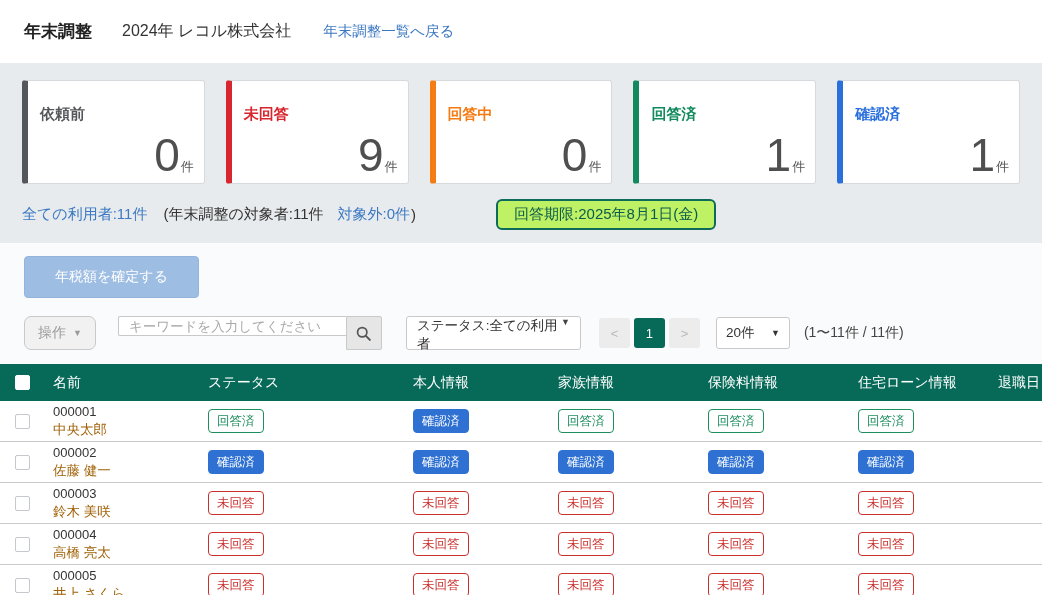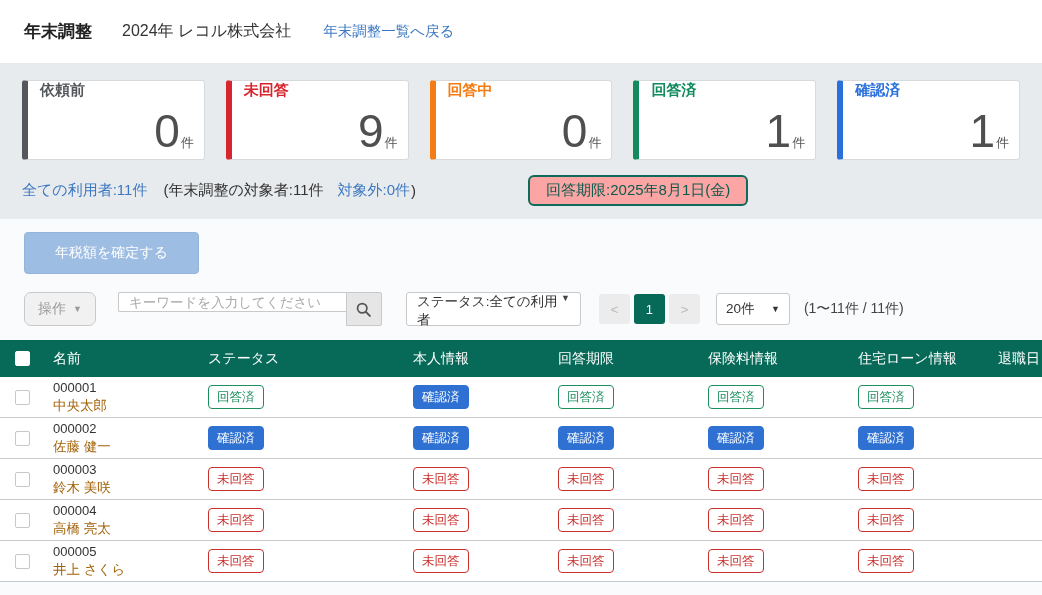--- a/index.html
+++ b/index.html
@@ -16,42 +16,42 @@
     padding:0 24px; gap:0;
   }
   .page-title { font-size:17px; font-weight:bold; color:#222; }
   .page-subtitle { font-size:16px; color:#333; margin-left:30px; }
   .back-link { font-size:14.5px; color:#3d79c2; text-decoration:none; margin-left:32px; cursor:pointer; }
 
   
   .summary-strip { background:#e8ebee; padding:17px 22px 13px; }
   .cards { display:flex; gap:21px; }
   .card {
-    width:184px; height:80px; background:#fff; border:1px solid #d7dadd;
+    width:184px; height:104px; background:#fff; border:1px solid #d7dadd;
     border-left:6px solid #53565a; border-radius:3px; position:relative;
-    padding:0 12px;
+    padding:24px 12px;
   }
   .card-label { font-size:15px; font-weight:bold; }
   .card-count {
     position:absolute; right:10px; bottom:4px; font-size:46px; color:#4f4f4f;
     line-height:1.05;
   }
   .card-unit { font-size:13px; color:#555; margin-left:1px; }
 
   .summary-line {
     margin-top:14px; display:flex; align-items:center; font-size:15px; color:#333;
     height:32px;
   }
   .all-users-link { color:#3d79c2; text-decoration:none; cursor:pointer; }
   .target-text { margin-left:16px; }
   .excluded-link { color:#3d79c2; text-decoration:none; margin-left:14px; cursor:pointer; }
   .close-paren { margin-left:1px; }
   .deadline-box {
-    margin-left:112px; border:2px solid #0e6b5a; border-radius:6px; color:#0c5a4c;
-    font-size:15px; padding:4px 16px; background:#fca5a5;
+    margin-left:80px; border:2px solid #0e6b5a; border-radius:6px; color:#0c5a4c;
+    font-size:15px; padding:4px 16px; background:#bef264;
   }
 
   
   .action-area { padding:13px 24px 14px; }
   .confirm-tax-btn {
     background:#9dbde2; border:1px solid #93b4dc; color:#fff; font-size:14px;
     padding:11px 30px; border-radius:4px; cursor:pointer;
     font-family:inherit;
   }
 
@@ -212,21 +212,21 @@
   </div>
 
   <div class="emp-table">
     <div class="thead">
       <div class="col col-cb">
           <span class="cb"></span>
         </div>
       <div class="col col-name">名前</div>
       <div class="col col-status">ステータス</div>
       <div class="col col-personal">本人情報</div>
-      <div class="col col-family">回答期限</div>
+      <div class="col col-family">家族情報</div>
       <div class="col col-insurance">保険料情報</div>
       <div class="col col-loan">住宅ローン情報</div>
       <div class="col col-retire">退職日</div>
     </div>
 
     <div class="trow">
       <div class="col col-cb">
           <span class="cb"></span>
         </div>
       <div class="col col-name">

